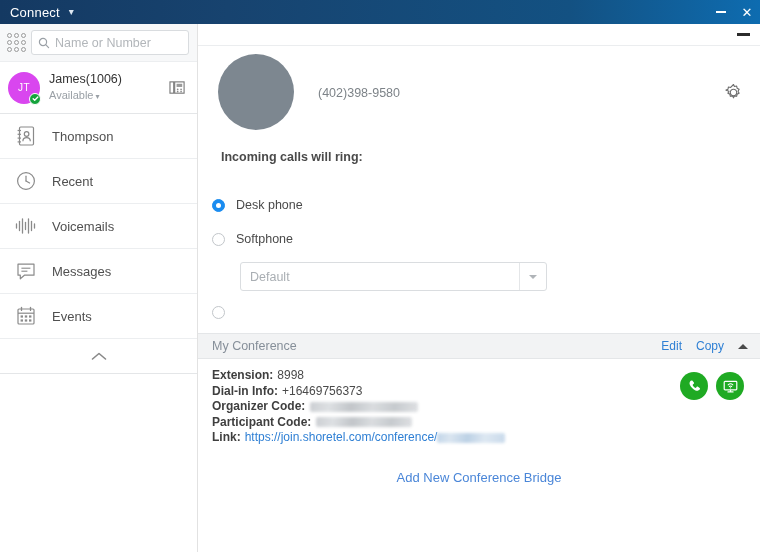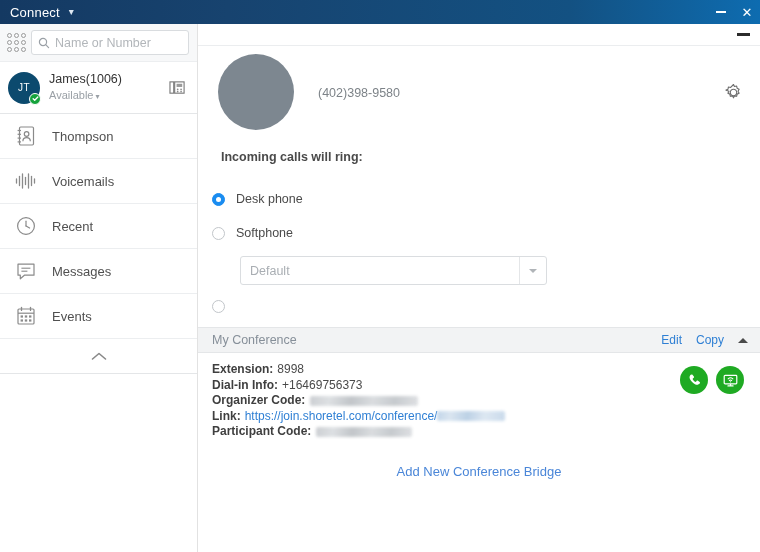--- a/index.html
+++ b/index.html
@@ -154,21 +154,21 @@
   .avatar-wrap {
     position: relative;
     width: 32px;
     height: 32px;
     flex: 0 0 32px;
   }
   .avatar {
     width: 32px;
     height: 32px;
     border-radius: 50%;
-    background: #0c4a6e;
+    background: #d946ef;
     color: #ffffff;
     font-size: 10px;
     display: flex;
     align-items: center;
     justify-content: center;
     letter-spacing: .5px;
   }
   .presence {
     position: absolute;
     right: -1px;
@@ -351,21 +351,21 @@
   }
 
   .assign-body {
     flex: 0 0 auto;
     padding: 12px 0 10px 14px;
   }
   .assign-label {
     font-size: 12.5px;
     color: #4a4a4a;
     font-weight: bold;
-    margin-bottom: 24px;
+    margin-bottom: 30px;
     padding-left: 9px;
   }
   .radio-row {
     display: flex;
     align-items: center;
     height: 22px;
     margin-bottom: 12px;
   }
   .radio {
     width: 13px;
@@ -576,48 +576,48 @@
               <rect x="3.5" y="2" width="14" height="18" rx="1.2" fill="none" stroke="#8a8a8a" stroke-width="1.2"></rect>
               <line x1="1.6" y1="5.5" x2="5" y2="5.5" stroke="#8a8a8a" stroke-width="1.2"></line>
               <line x1="1.6" y1="9.3" x2="5" y2="9.3" stroke="#8a8a8a" stroke-width="1.2"></line>
               <line x1="1.6" y1="13.1" x2="5" y2="13.1" stroke="#8a8a8a" stroke-width="1.2"></line>
               <line x1="1.6" y1="16.9" x2="5" y2="16.9" stroke="#8a8a8a" stroke-width="1.2"></line>
               <circle cx="10.6" cy="9" r="2.3" fill="none" stroke="#8a8a8a" stroke-width="1.2"></circle>
               <path d="M6.9 16.2c0-2.3 1.7-3.6 3.7-3.6s3.7 1.3 3.7 3.6" fill="none" stroke="#8a8a8a" stroke-width="1.2"></path>
             </svg>
           </span>
           <span class="nav-label">Thompson</span>
+        </div>
+
+        <div class="nav-item">
+          <span class="nav-icon">
+            <svg width="22" height="22" viewBox="0 0 22 22">
+              <circle cx="11" cy="11" r="8.4" fill="none" stroke="#8a8a8a" stroke-width="1.2"></circle>
+              <line x1="11" y1="6.2" x2="11" y2="11" stroke="#8a8a8a" stroke-width="1.2" stroke-linecap="round"></line>
+              <line x1="11" y1="11" x2="14.6" y2="13" stroke="#8a8a8a" stroke-width="1.2" stroke-linecap="round"></line>
+            </svg>
+          </span>
+          <span class="nav-label">Recent</span>
         </div>
 
         <div class="nav-item">
           <span class="nav-icon">
             <svg width="24" height="22" viewBox="0 0 24 22">
               <g stroke="#8a8a8a" stroke-width="1.3" stroke-linecap="round">
                 <line x1="2.5" y1="9" x2="2.5" y2="13"></line>
                 <line x1="5.5" y1="6.5" x2="5.5" y2="15.5"></line>
                 <line x1="8.5" y1="4" x2="8.5" y2="18"></line>
                 <line x1="11.5" y1="7.5" x2="11.5" y2="14.5"></line>
                 <line x1="14.5" y1="4" x2="14.5" y2="18"></line>
                 <line x1="17.5" y1="6.5" x2="17.5" y2="15.5"></line>
                 <line x1="20.5" y1="9" x2="20.5" y2="13"></line>
               </g>
             </svg>
           </span>
           <span class="nav-label">Voicemails</span>
-        </div>
-
-        <div class="nav-item">
-          <span class="nav-icon">
-            <svg width="22" height="22" viewBox="0 0 22 22">
-              <circle cx="11" cy="11" r="8.4" fill="none" stroke="#8a8a8a" stroke-width="1.2"></circle>
-              <line x1="11" y1="6.2" x2="11" y2="11" stroke="#8a8a8a" stroke-width="1.2" stroke-linecap="round"></line>
-              <line x1="11" y1="11" x2="14.6" y2="13" stroke="#8a8a8a" stroke-width="1.2" stroke-linecap="round"></line>
-            </svg>
-          </span>
-          <span class="nav-label">Recent</span>
         </div>
 
         <div class="nav-item">
           <span class="nav-icon">
             <svg width="22" height="22" viewBox="0 0 22 22">
               <path d="M3 4.2h16v11H9.4l-4.1 3.6v-3.6H3z" fill="none" stroke="#8a8a8a" stroke-width="1.2" stroke-linejoin="round"></path>
               <line x1="6.4" y1="8.2" x2="15.4" y2="8.2" stroke="#8a8a8a" stroke-width="1.1"></line>
               <line x1="6.4" y1="11.2" x2="12.4" y2="11.2" stroke="#8a8a8a" stroke-width="1.1"></line>
             </svg>
           </span>
@@ -725,28 +725,28 @@
             <span class="conf-key">Dial-in Info:</span>
             <span class="conf-val">+16469756373</span>
           </div>
 
           <div class="conf-line">
             <span class="conf-key">Organizer Code:</span>
             <span class="redacted" style="width:108px"></span>
           </div>
 
           <div class="conf-line">
+            <span class="conf-key">Participant Code:</span>
+            <span class="redacted" style="width:96px"></span>
+          </div>
+
+          <div class="conf-line">
             <span class="conf-key">Link:</span>
             <span class="conf-val link">https://join.shoretel.com/conference/</span>
             <span class="redacted link-red" style="width:68px"></span>
-          </div>
-
-          <div class="conf-line">
-            <span class="conf-key">Participant Code:</span>
-            <span class="redacted" style="width:96px"></span>
           </div>
 
         </div>
 
         <div class="conf-actions">
           <div class="round-btn">
             <svg width="17" height="17" viewBox="0 0 20 20">
               <path d="M6.2 3.2c.5-.4 1.2-.3 1.6.2l1.5 2c.3.5.3 1.1-.2 1.5l-1 .8c-.2.2-.3.5-.2.8.5 1.3 1.8 2.6 3.1 3.1.3.1.6 0 .8-.2l.8-1c.4-.5 1-.5 1.5-.2l2 1.5c.5.4.6 1.1.2 1.6-1.6 1.9-3.5 2.2-5.7 1.1-2.4-1.2-4.6-3.4-5.8-5.8-1.1-2.2-.8-4.1 1.1-5.7z" fill="#ffffff"></path>
             </svg>
           </div>

